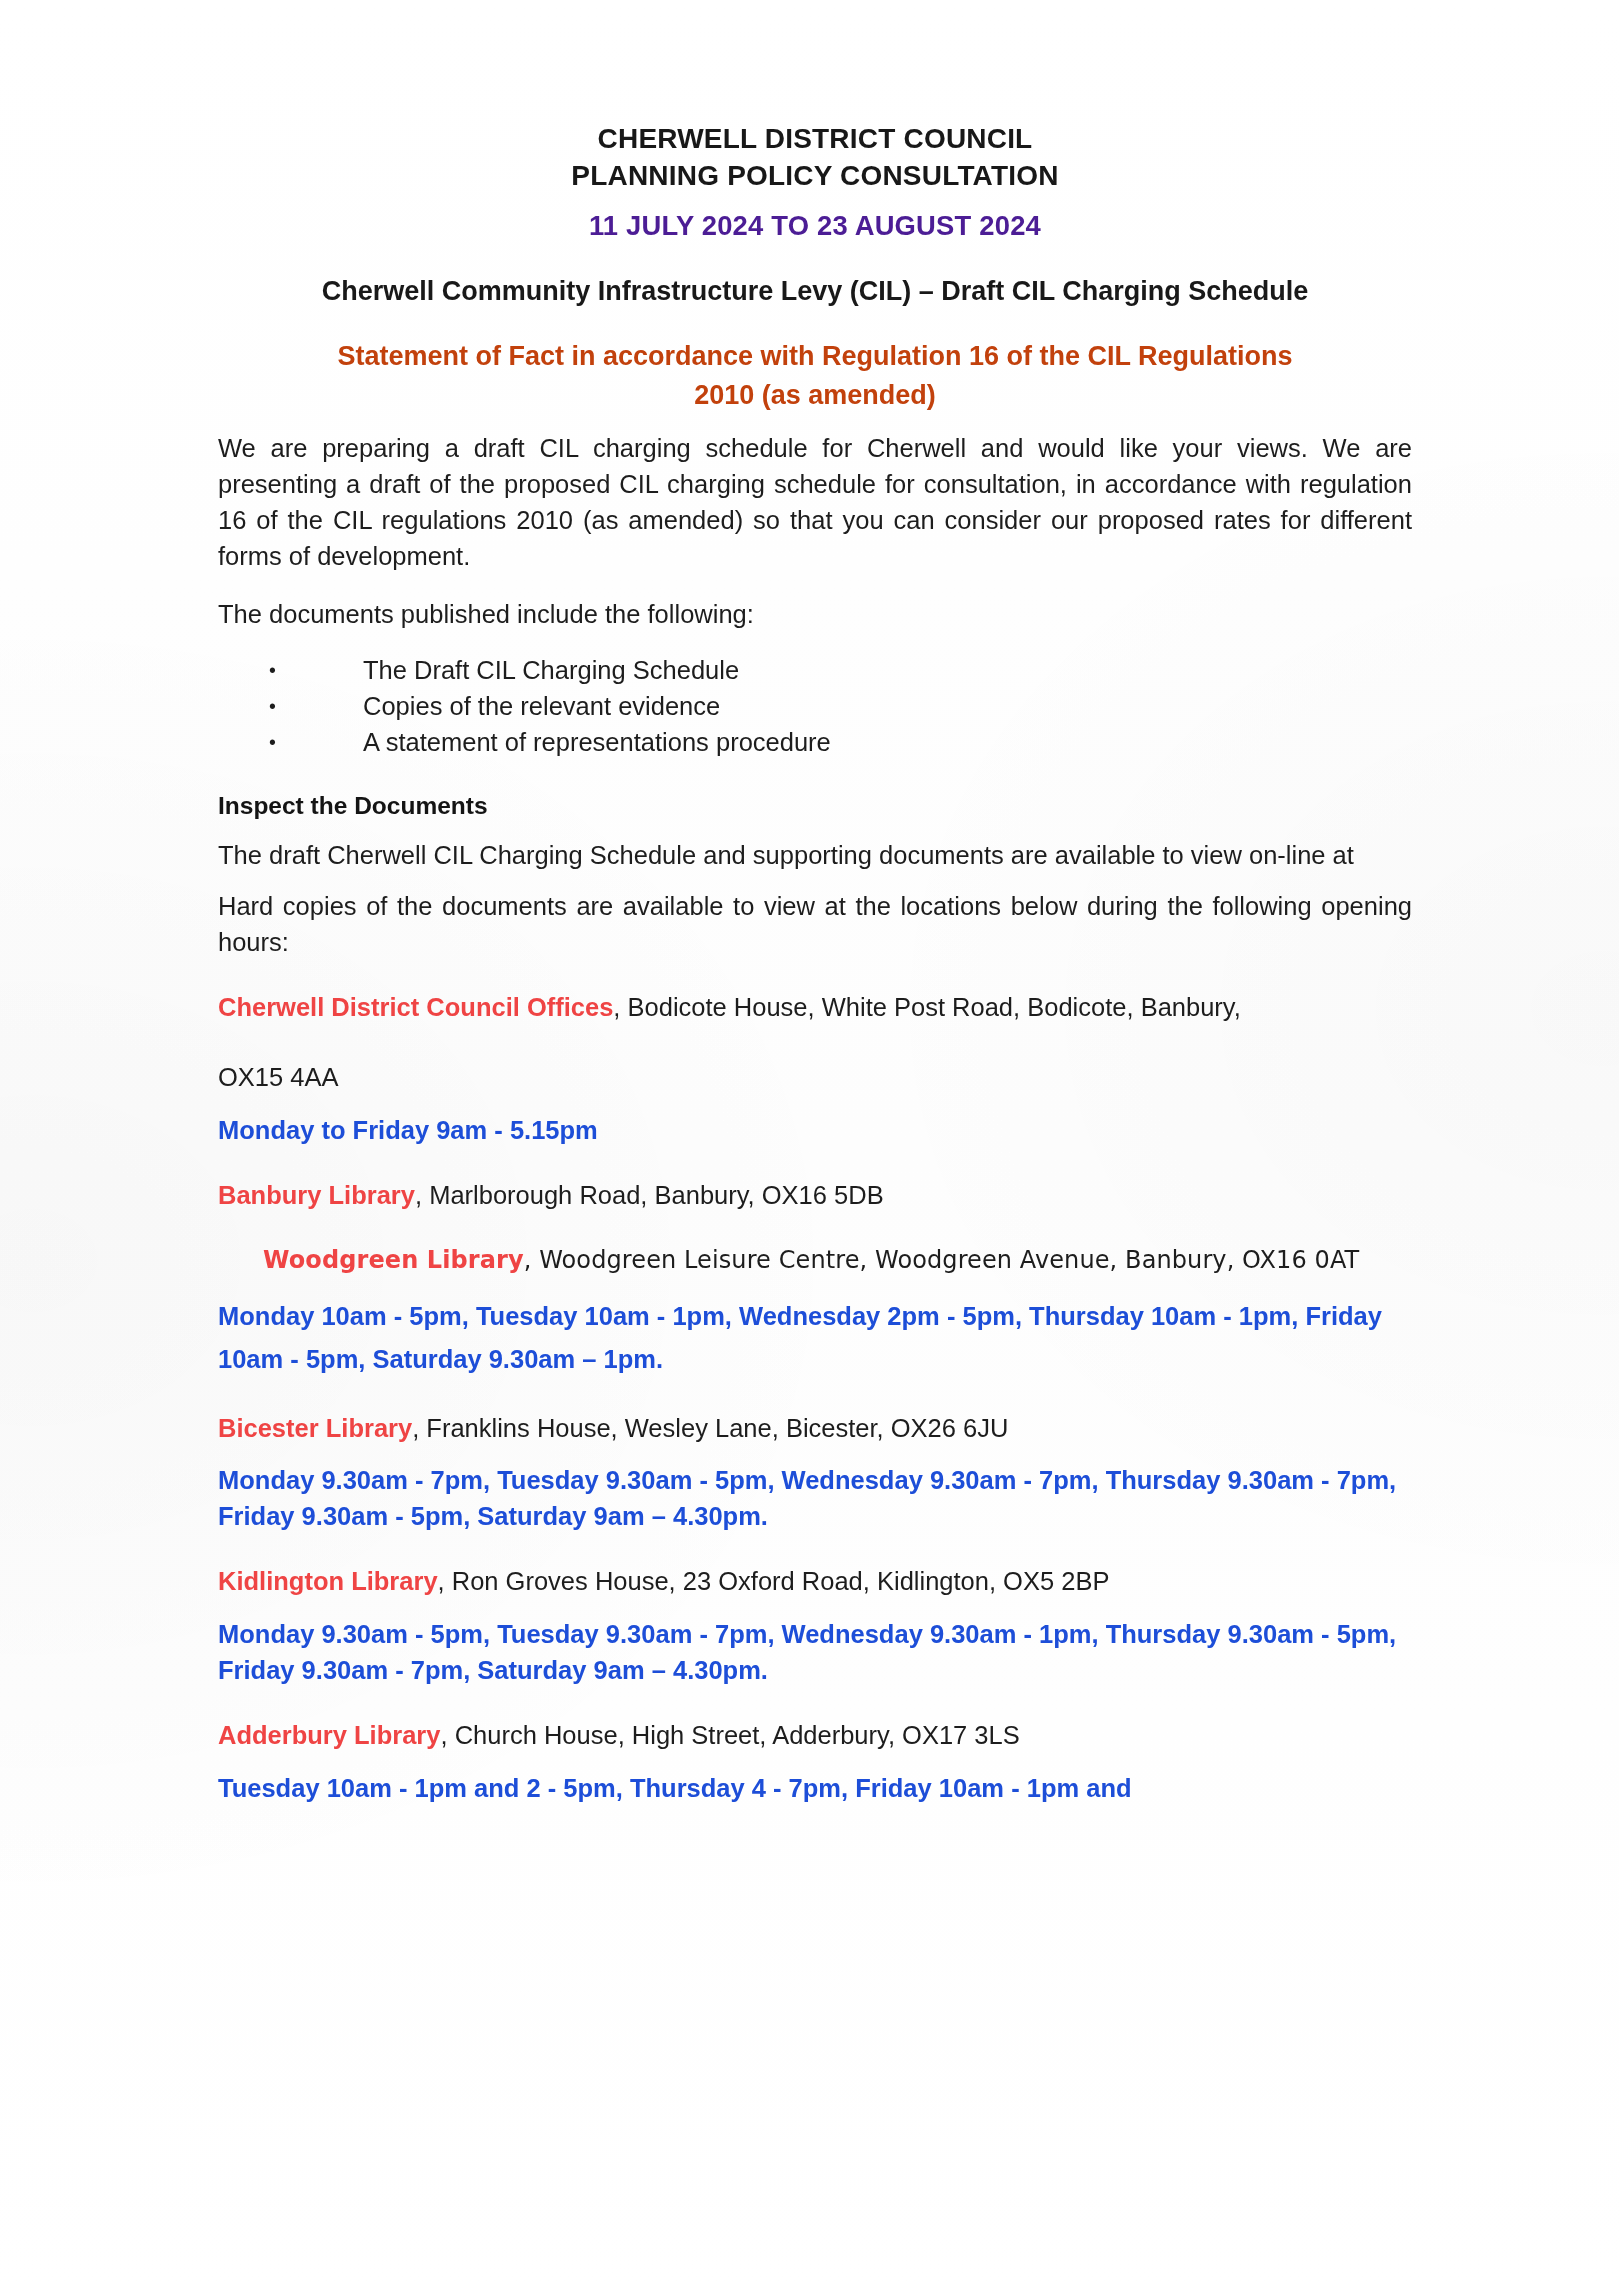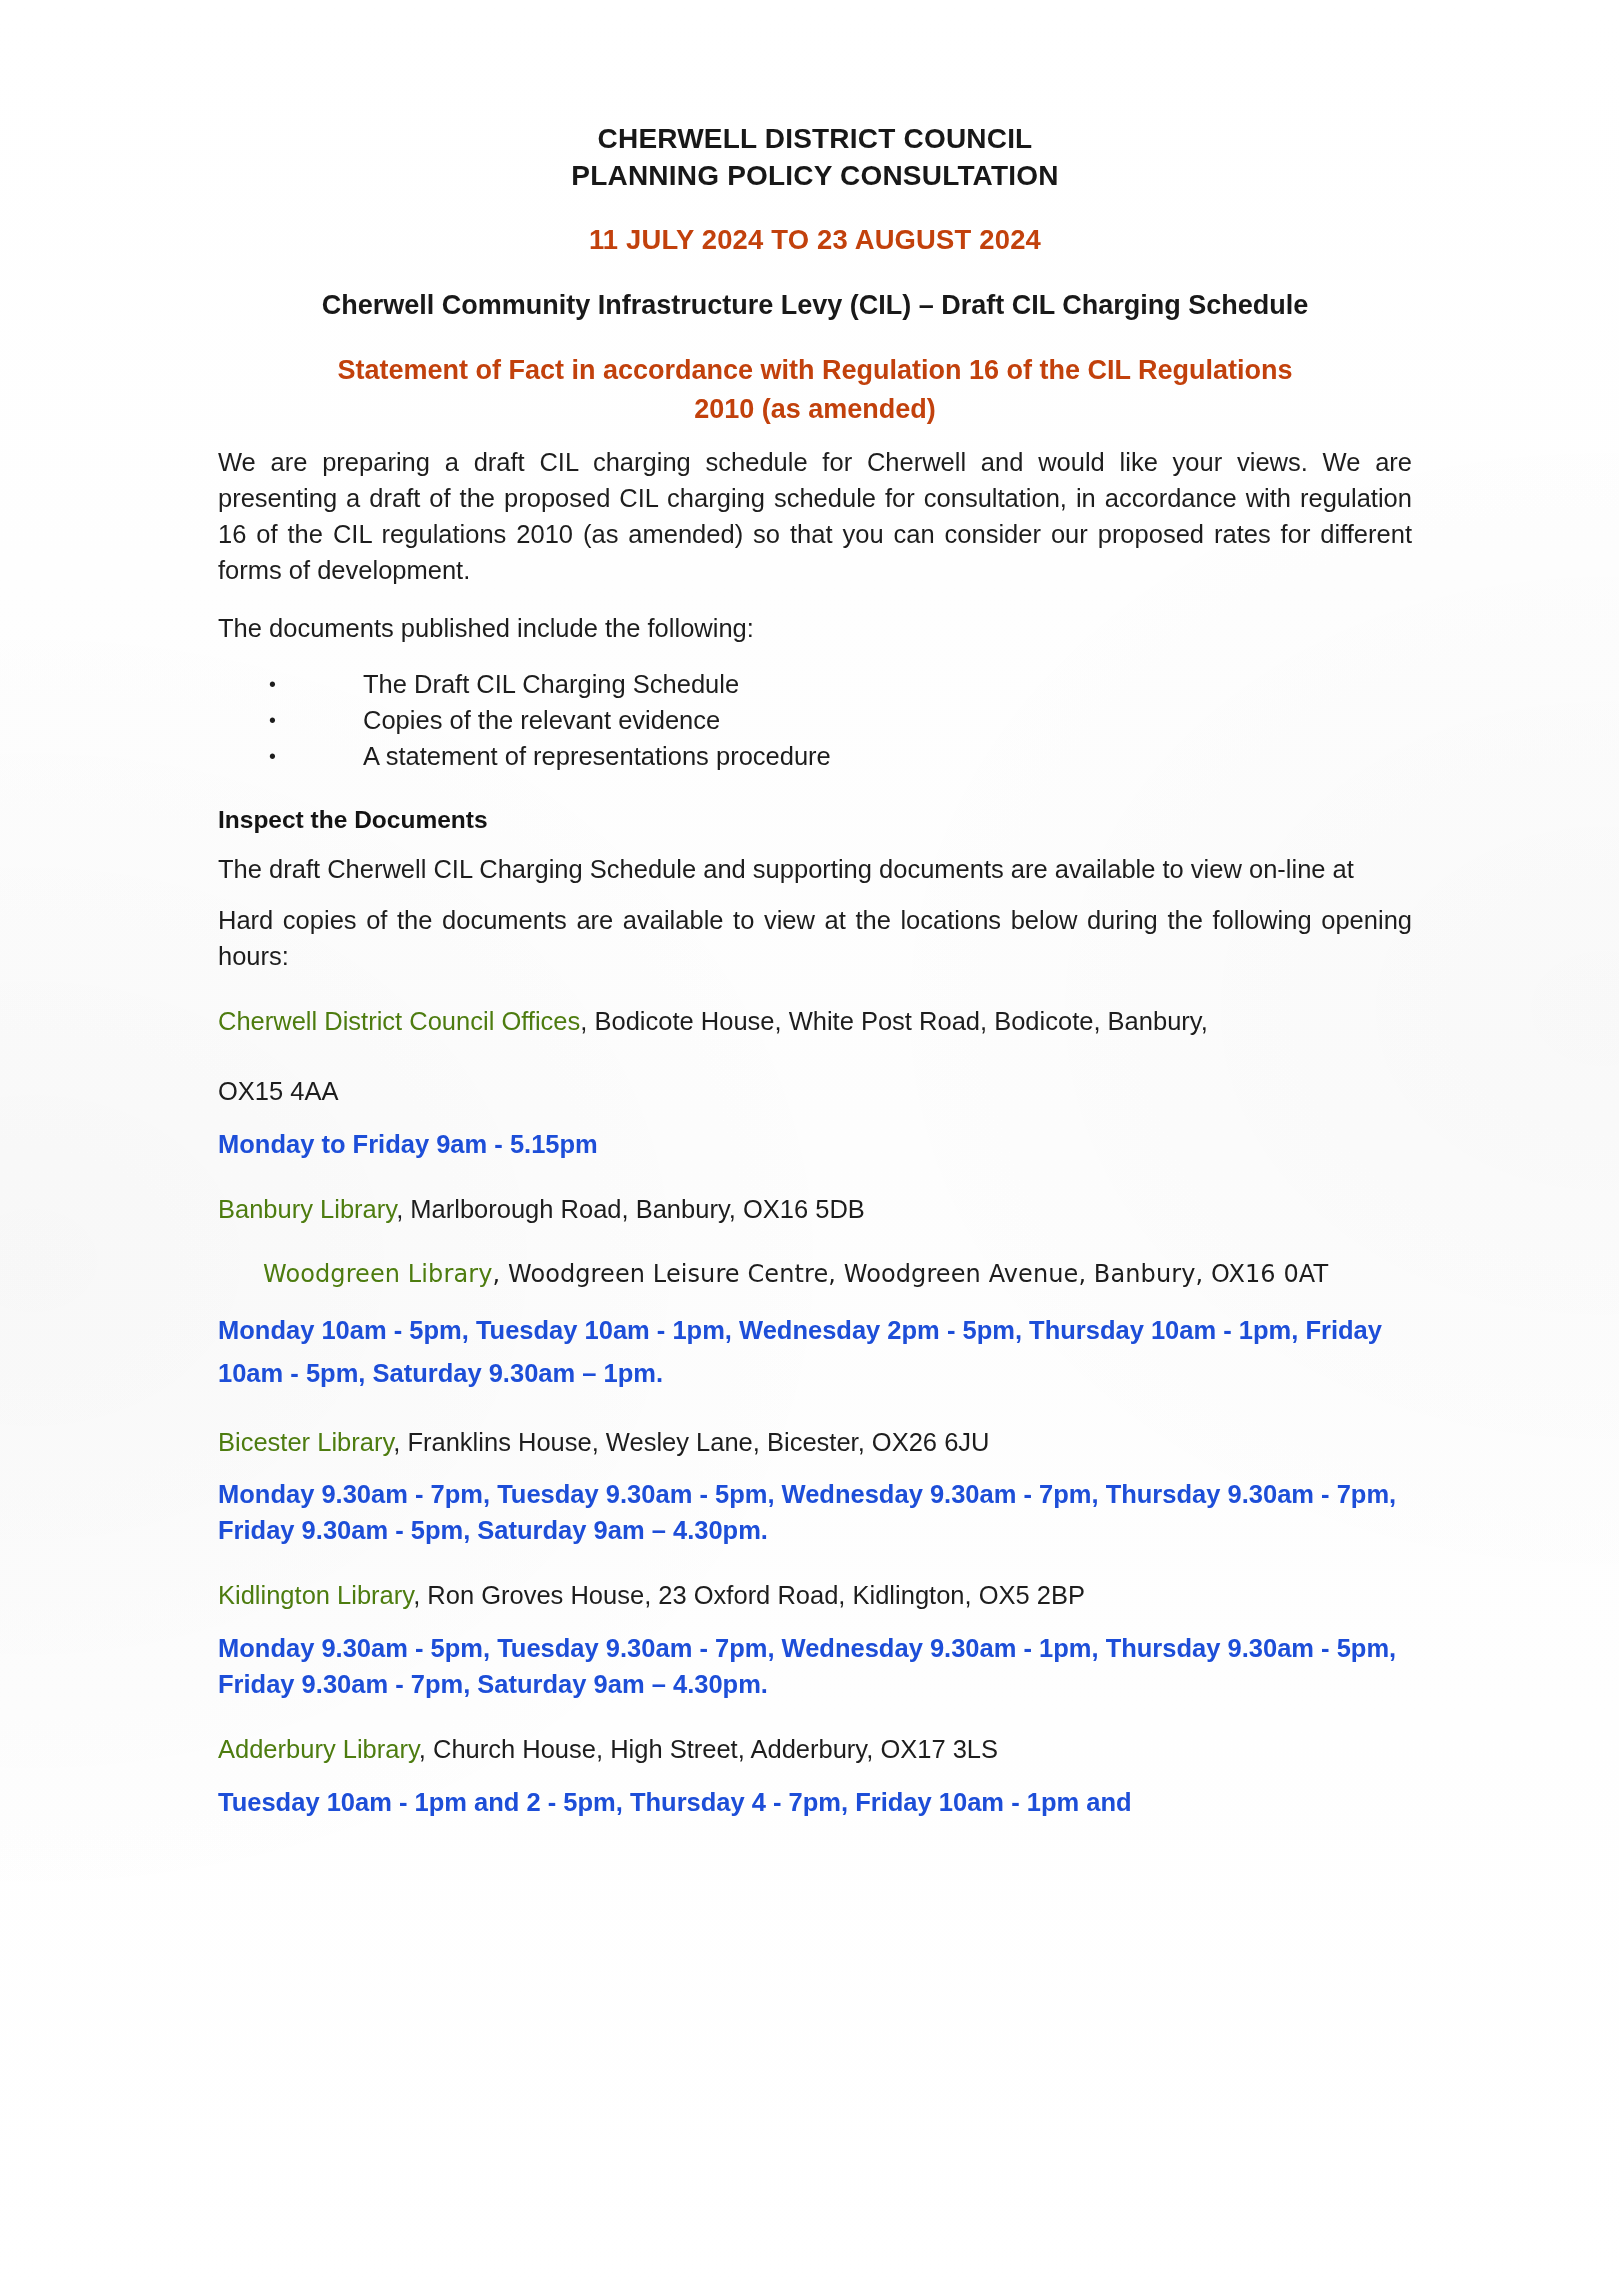--- a/index.html
+++ b/index.html
@@ -45,22 +45,22 @@
     line-height: 37px;
     letter-spacing: 0.2px;
     color: #181818;
   }
   .hdr-date {
     text-align: center;
     font-weight: bold;
     font-size: 27.4px;
     line-height: 33px;
     letter-spacing: 0.2px;
-    margin-top: 29px;
-    color: #c2410c;
+    margin-top: 15px;
+    color: #4c1d95;
   }
   .hdr-sub {
     text-align: center;
     font-weight: bold;
     font-size: 27px;
     line-height: 33px;
     margin-top: 33px;
     color: #191919;
   }
   .hdr-sub2 {
@@ -116,22 +116,22 @@
   }
 
   
   .venue-name-line {
     font-size: 25.5px;
     line-height: 36px;
     color: #1d1d1d;
     margin-top: 29px;
   }
   .venue-name-line b {
-    font-weight: normal;
-    color: #4d7c0f;
+    font-weight: bold;
+    color: #ef4444;
   }
   .venue-hours {
     font-size: 25.5px;
     line-height: 43px;
     color: #1d4ed8;
     margin-top: 16.7px;
     max-width: 1194px;
     font-weight: bold;
   }
   .venue-hours.compact {

